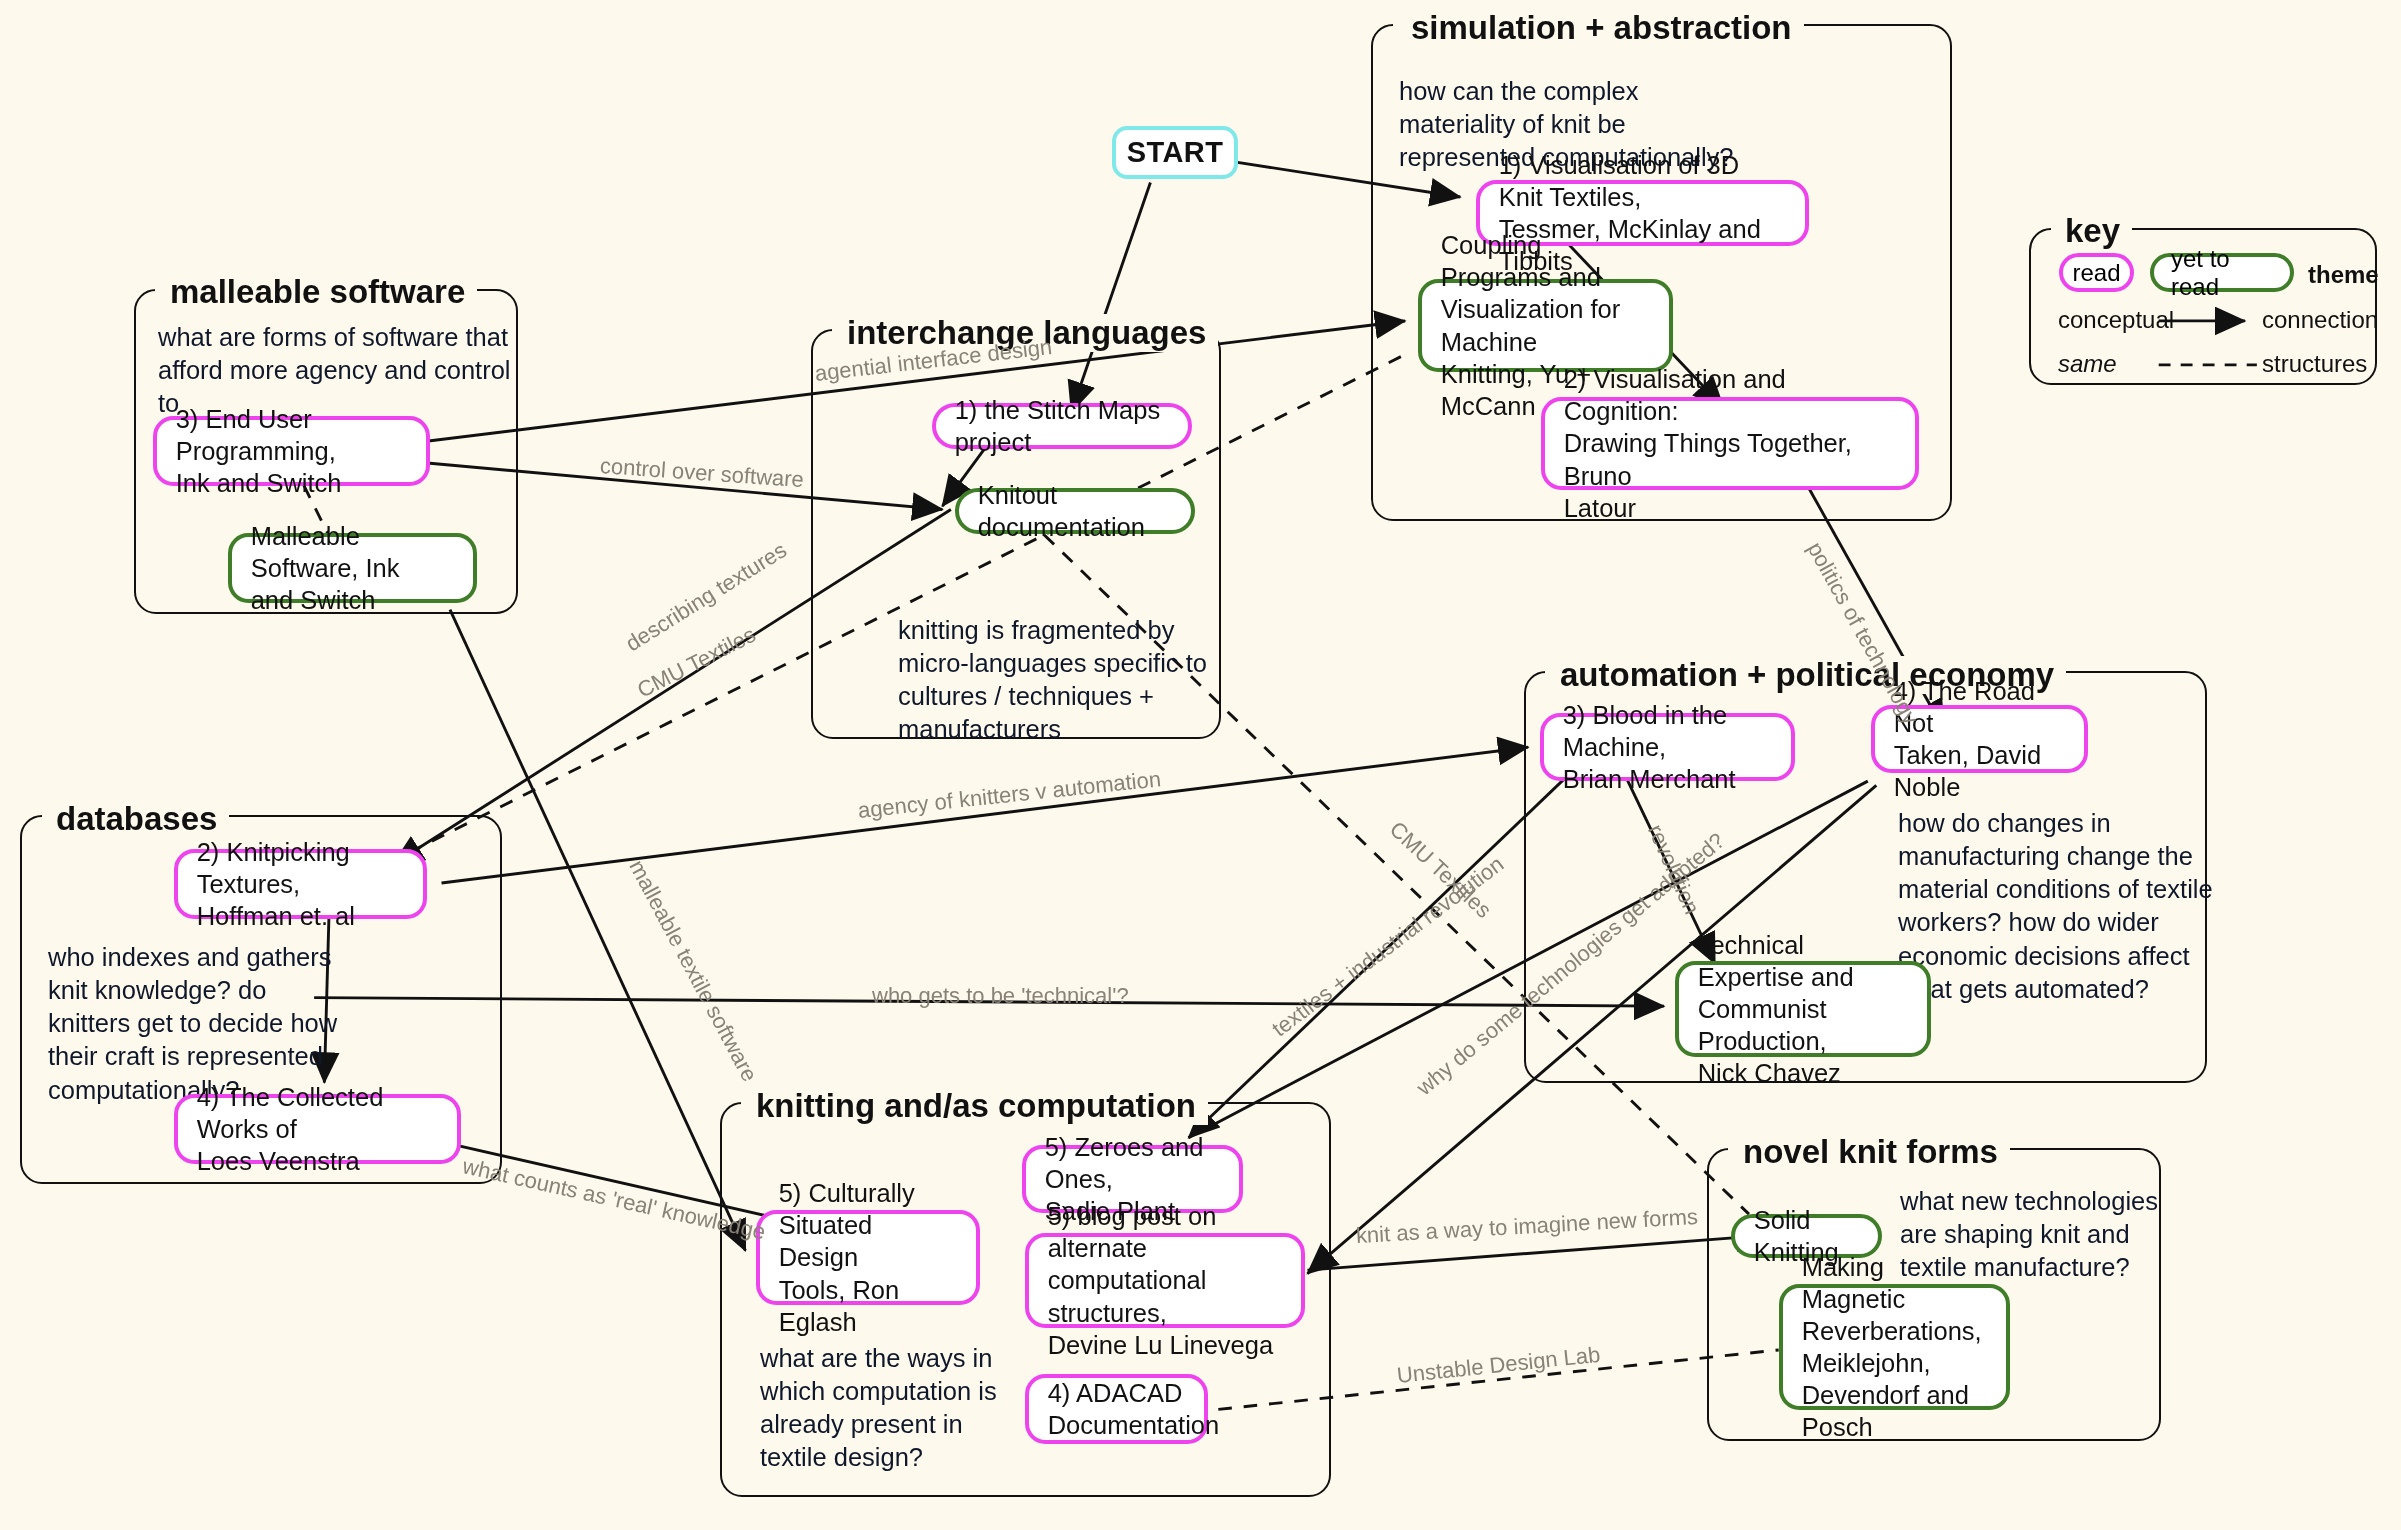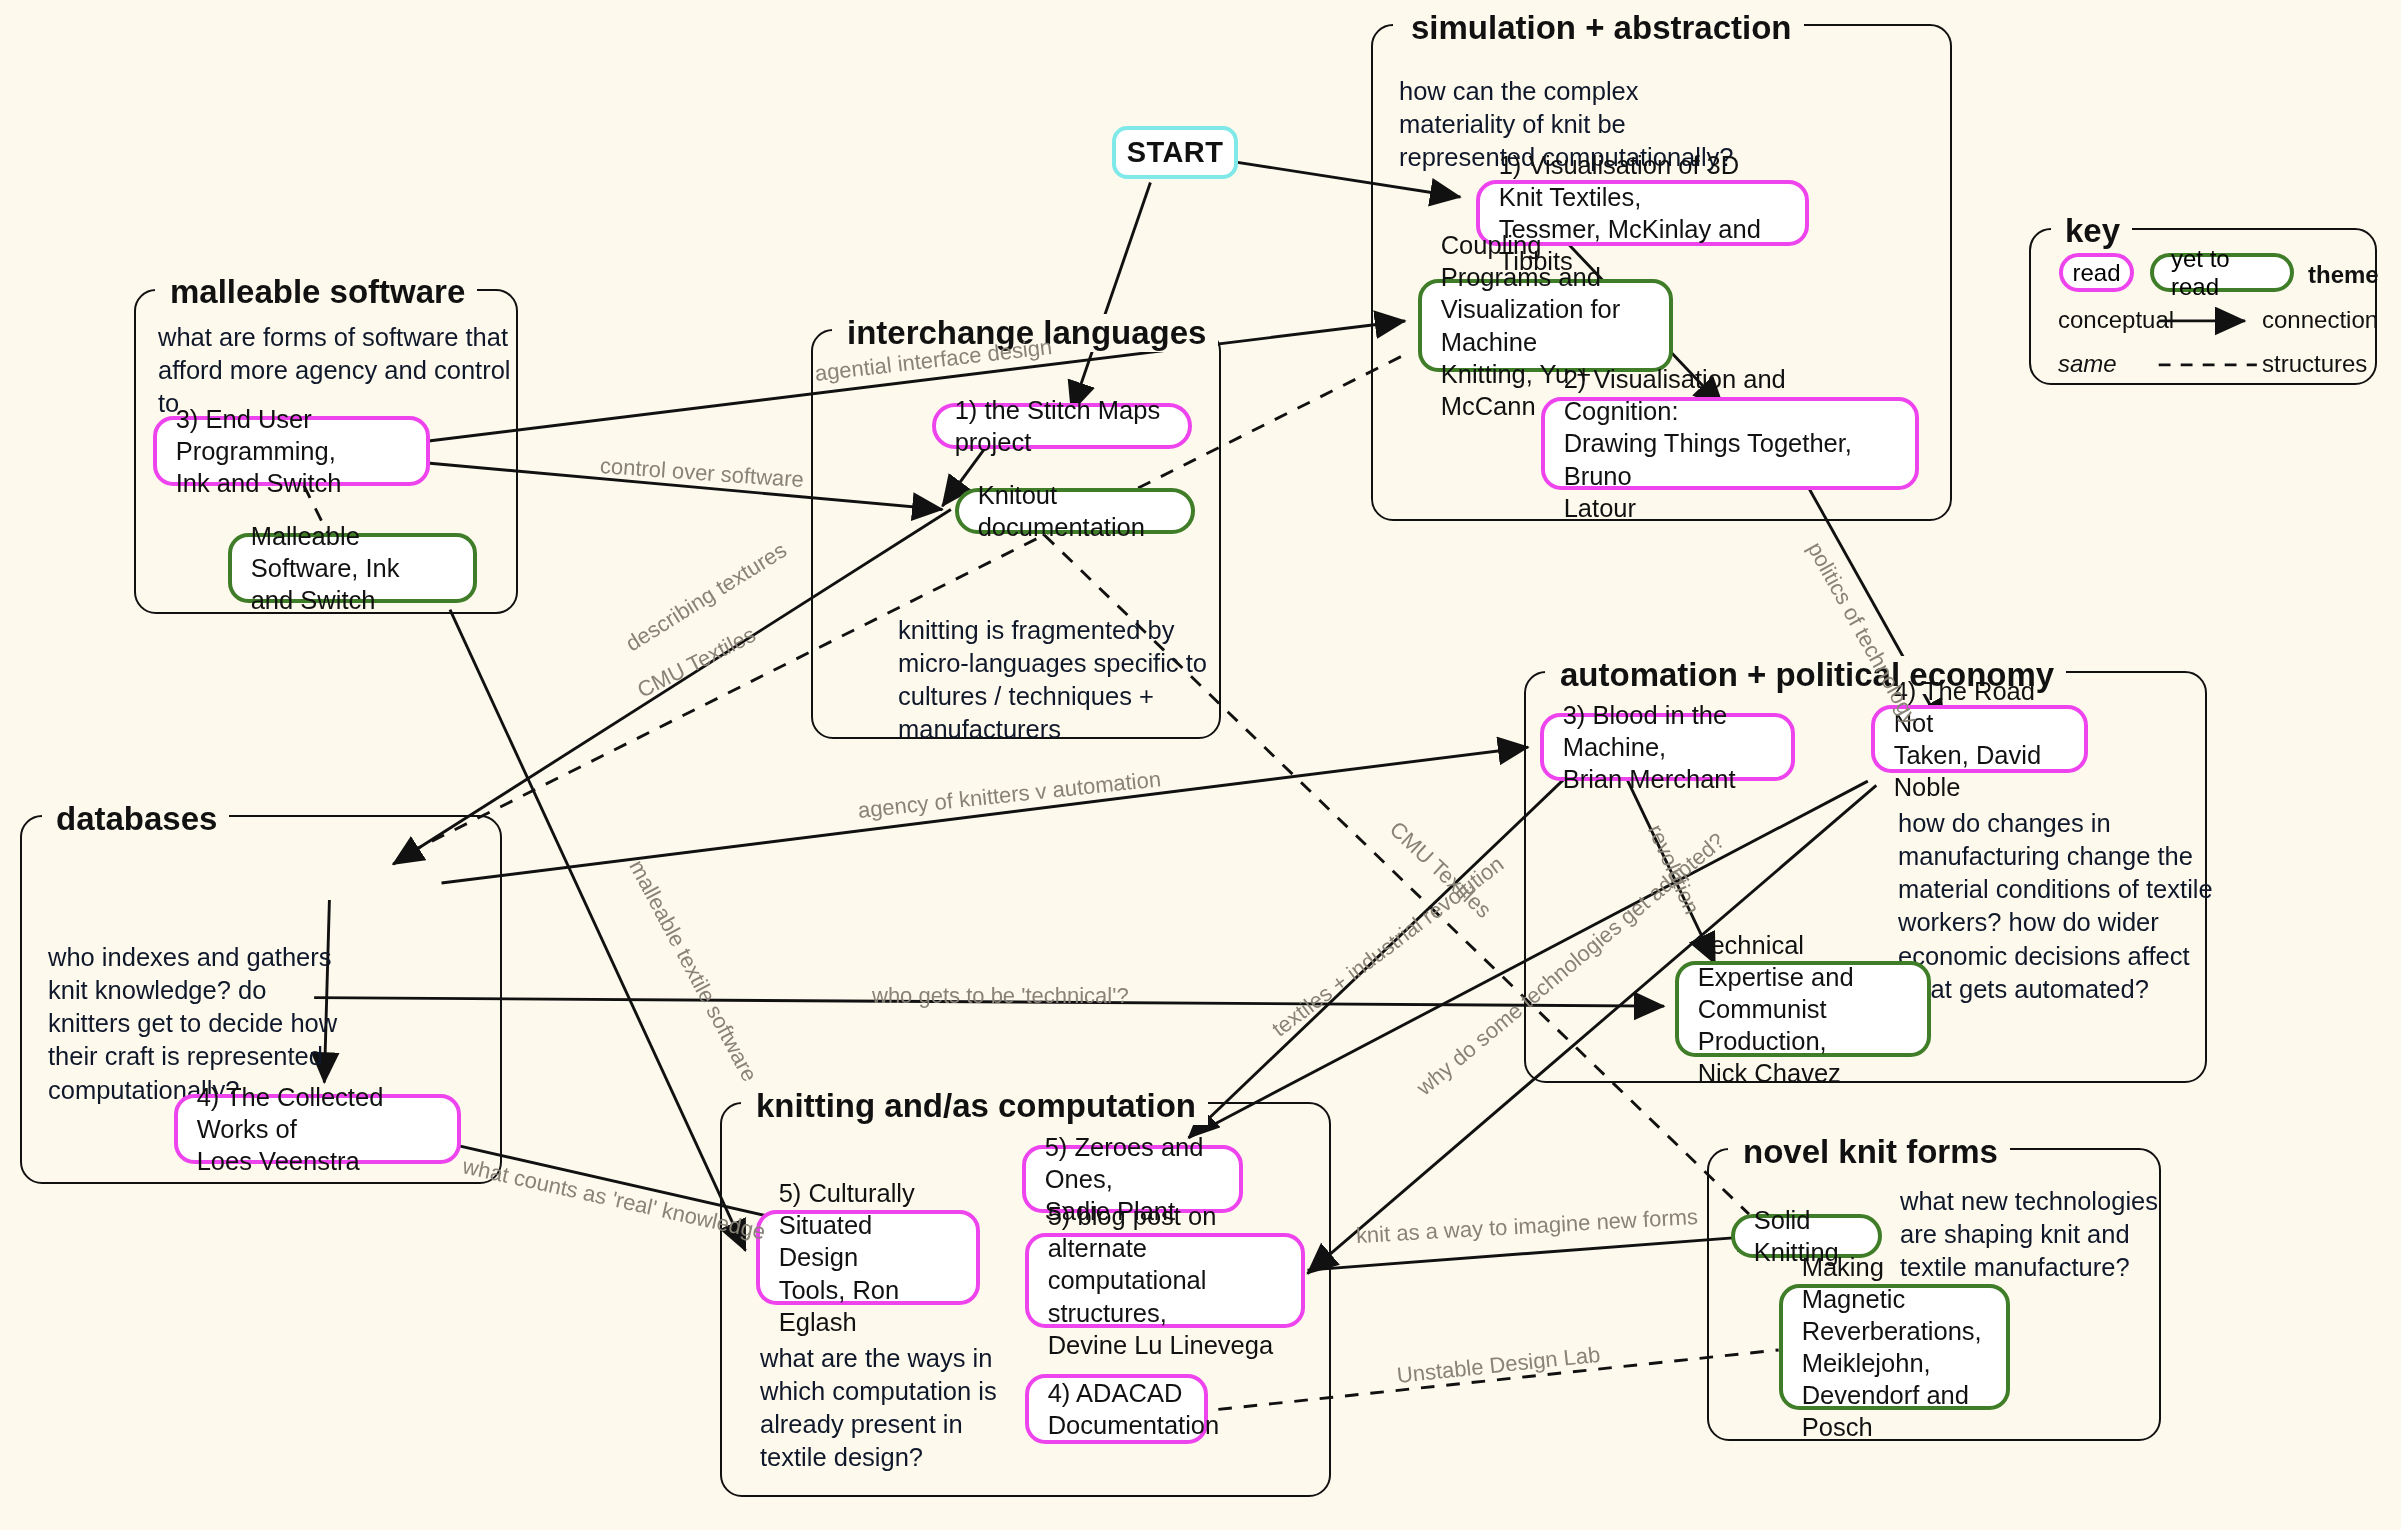--- a/index.html
+++ b/index.html
@@ -156,20 +156,22 @@
   <div class="node toread" style="left:955px;top:488px;width:240px;height:46px;">Knitout documentation</div>
 
   <div class="cluster" style="left:20.4px;top:815px;width:478px;height:365px;"></div>
   <div class="cluster-titlemask" style="left:42px;top:812px;width:161px;"></div>
   <div class="cluster-title" style="left:44px;top:800px;">databases</div>
   <div class="qtext" style="left:48px;top:941px;width:348px;">who indexes and gathers
 knit knowledge? do
 knitters get to decide how
 their craft is represented
 computationally?</div>
+  <div class="node read rr" style="left:174px;top:849px;width:253px;height:70px;white-space:pre-line;">2) Knitpicking Textures,
+Hoffman et. al</div>
   <div class="node read rr" style="left:174px;top:1094px;width:287px;height:70px;white-space:pre-line;">4) The Collected Works of
 Loes Veenstra</div>
 
   <div class="cluster" style="left:1524px;top:671px;width:679px;height:408px;"></div>
   <div class="cluster-titlemask" style="left:1545px;top:667px;width:323px;"></div>
   <div class="cluster-title" style="left:1548px;top:656px;">automation + political economy</div>
   <div class="qtext" style="left:1898px;top:807px;width:357px;">how do changes in
 manufacturing change the
 material conditions of textile
 workers? how do wider

